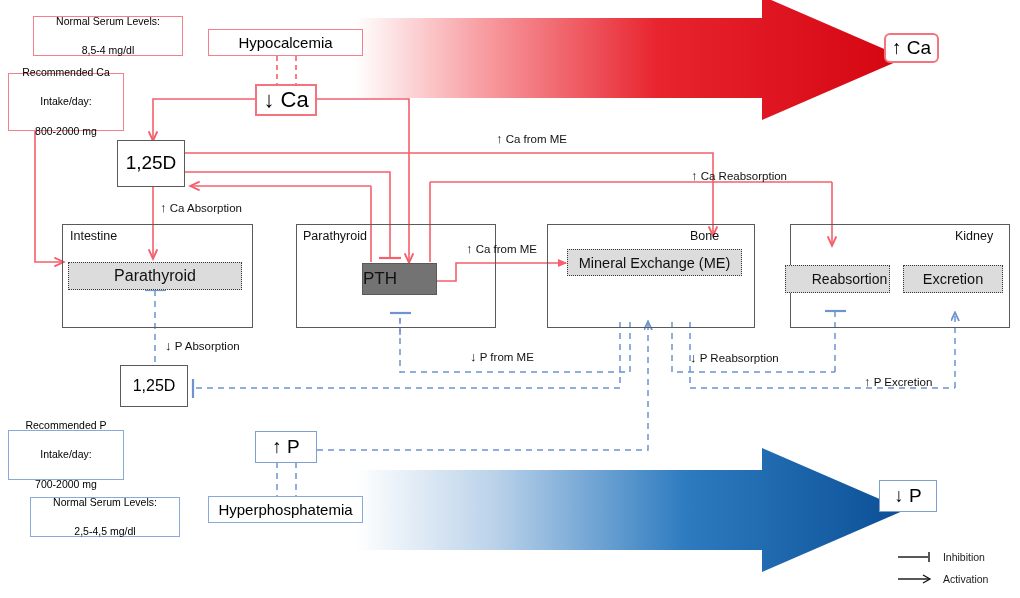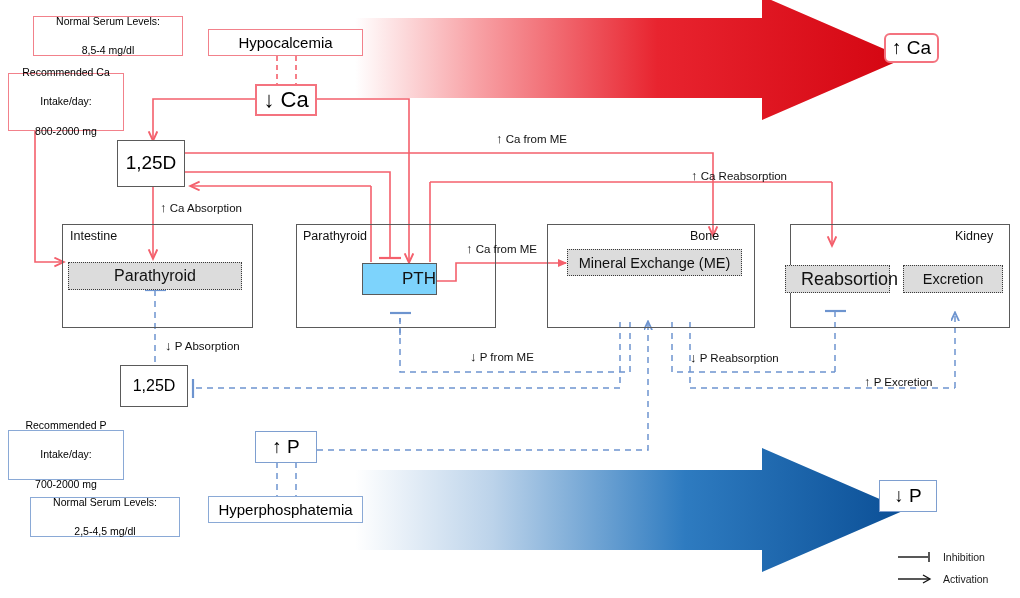--- a/index.html
+++ b/index.html
@@ -17,21 +17,21 @@
 
   .organ{position:absolute;box-sizing:border-box;border:1.6px solid #5a5a5a;
          background:transparent;z-index:1;}
   .organ-name{position:absolute;font-size:12.5px;color:#111;z-index:4;}
 
   .shaded{position:absolute;box-sizing:border-box;border:1.7px dotted #3a3a3a;
           background:#dcdcdc;display:flex;align-items:center;justify-content:center;
           z-index:3;font-size:16px;color:#111;}
 
   .plain-white{position:absolute;box-sizing:border-box;border:1.6px solid #5a5a5a;
-          background:#7dd3fc;display:flex;align-items:center;justify-content:flex-end;
+          background:#737373;display:flex;align-items:center;justify-content:flex-start;
           z-index:3;font-size:17px;color:#111;}
 
   .annot{position:absolute;font-size:11.5px;color:#111;white-space:nowrap;z-index:4;}
   .arrowglyph{font-size:13px;font-weight:bold;}
 
   .bigarrow{position:absolute;z-index:0;}
   .legend{position:absolute;font-size:10.5px;color:#1a1a1a;z-index:4;white-space:nowrap;}
   .t125{font-size:19px;}
   .t125s{font-size:16px;}
   .tPTH{font-size:17px;}
@@ -204,21 +204,21 @@
   </div>
 
   <div class="organ" style="left:547px;top:224px;width:208px;height:104px;"></div>
   <div class="organ-name" style="left:690px;top:229px;">Bone</div>
   <div class="shaded" style="left:567px;top:249px;width:175px;height:27px;font-size:14.5px;">
     <span>Mineral Exchange (ME)</span>
   </div>
 
   <div class="organ" style="left:790px;top:224px;width:220px;height:104px;"></div>
   <div class="organ-name" style="left:955px;top:229px;">Kidney</div>
-  <div class="shaded" style="left:785px;top:265px;width:105px;height:28px;font-size:18px;padding-left:24px;">
+  <div class="shaded" style="left:785px;top:265px;width:105px;height:28px;font-size:14px;padding-left:24px;">
     <span>Reabsortion</span>
   </div>
   <div class="shaded" style="left:903px;top:265px;width:100px;height:28px;font-size:14.5px;">
     <span>Excretion</span>
   </div>
 
   <div class="bx red-bt" style="left:884px;top:33px;width:55px;height:30px;font-size:19px;border-radius:6px;">
     <span>↑ Ca</span>
   </div>
 

